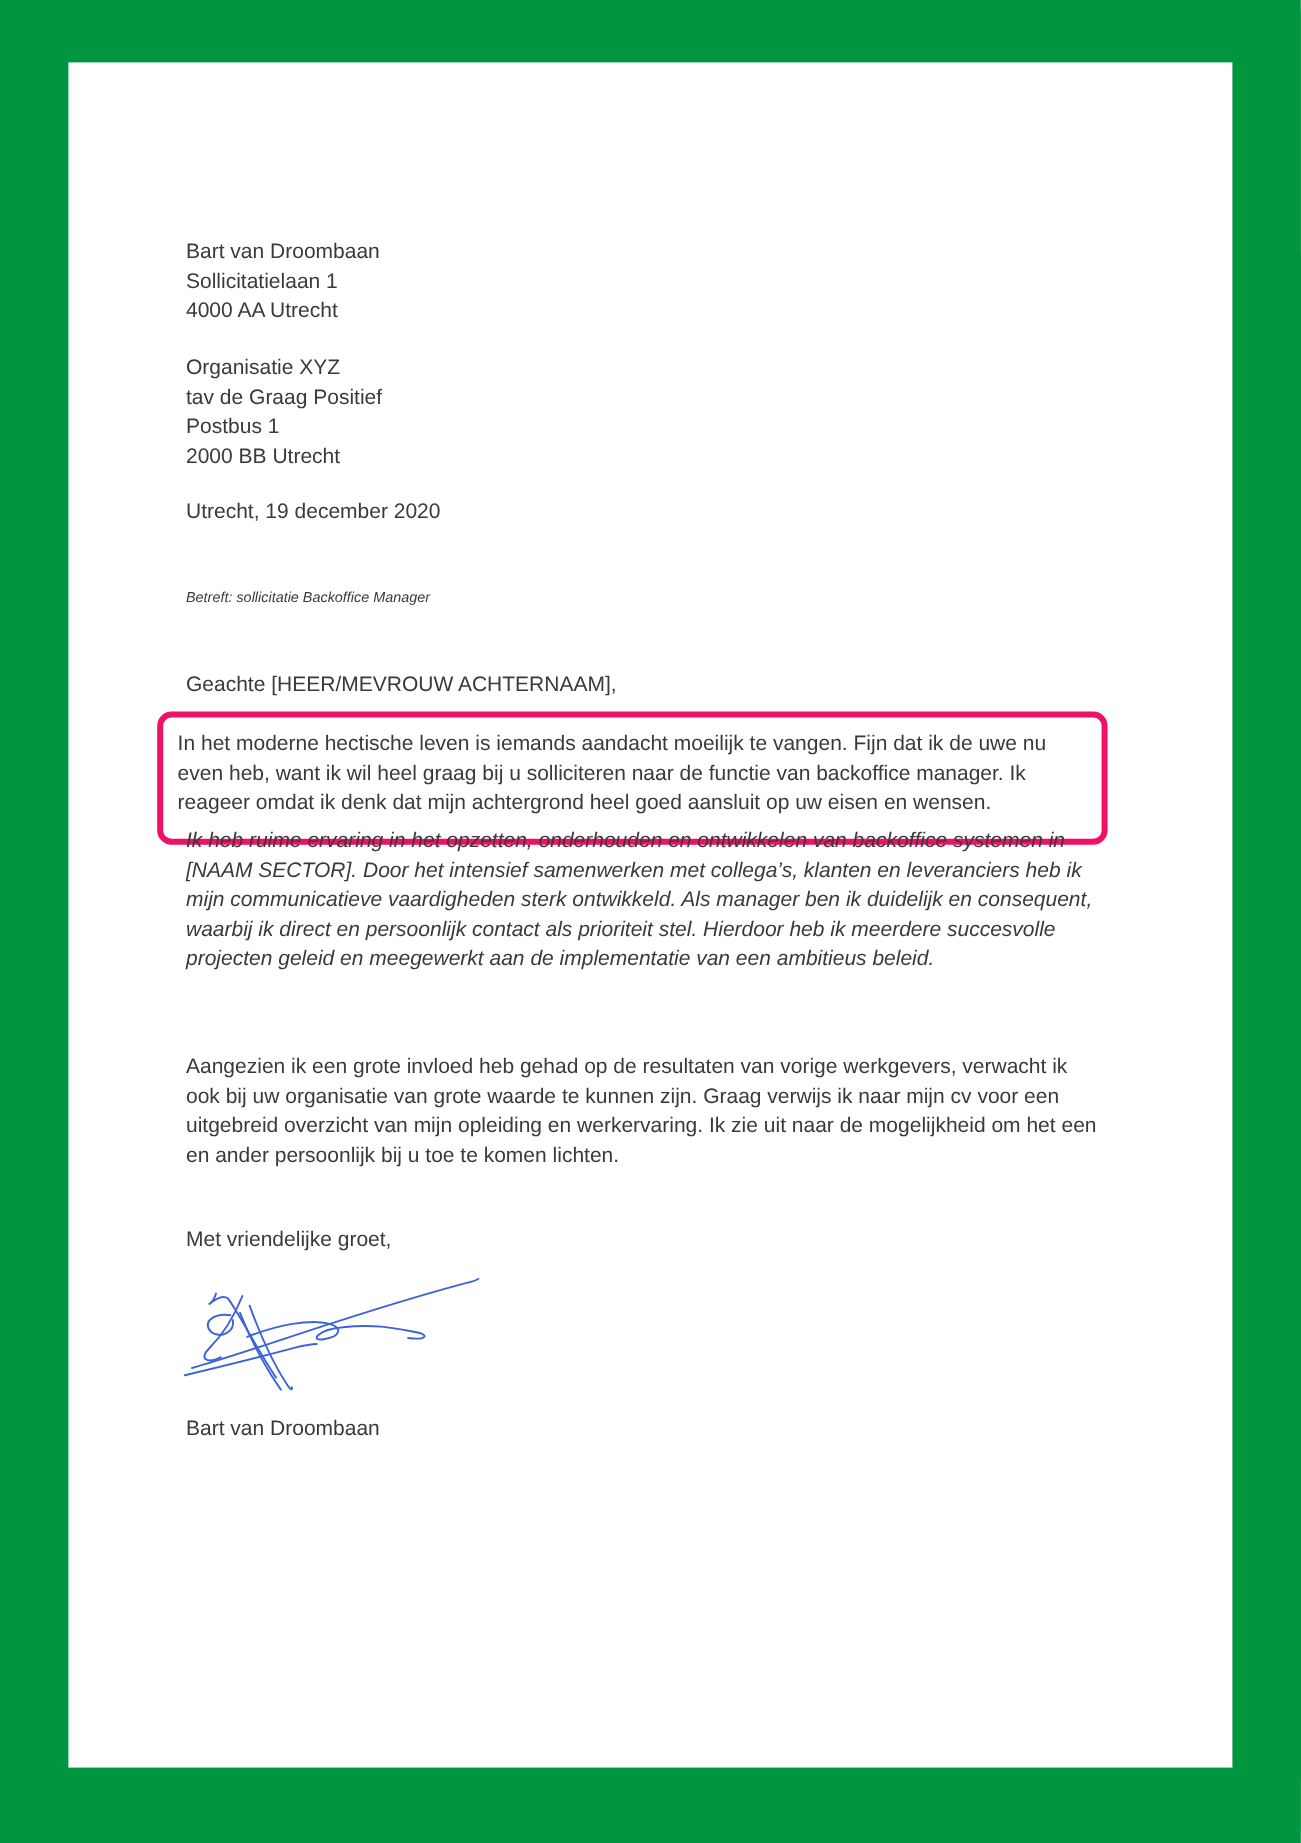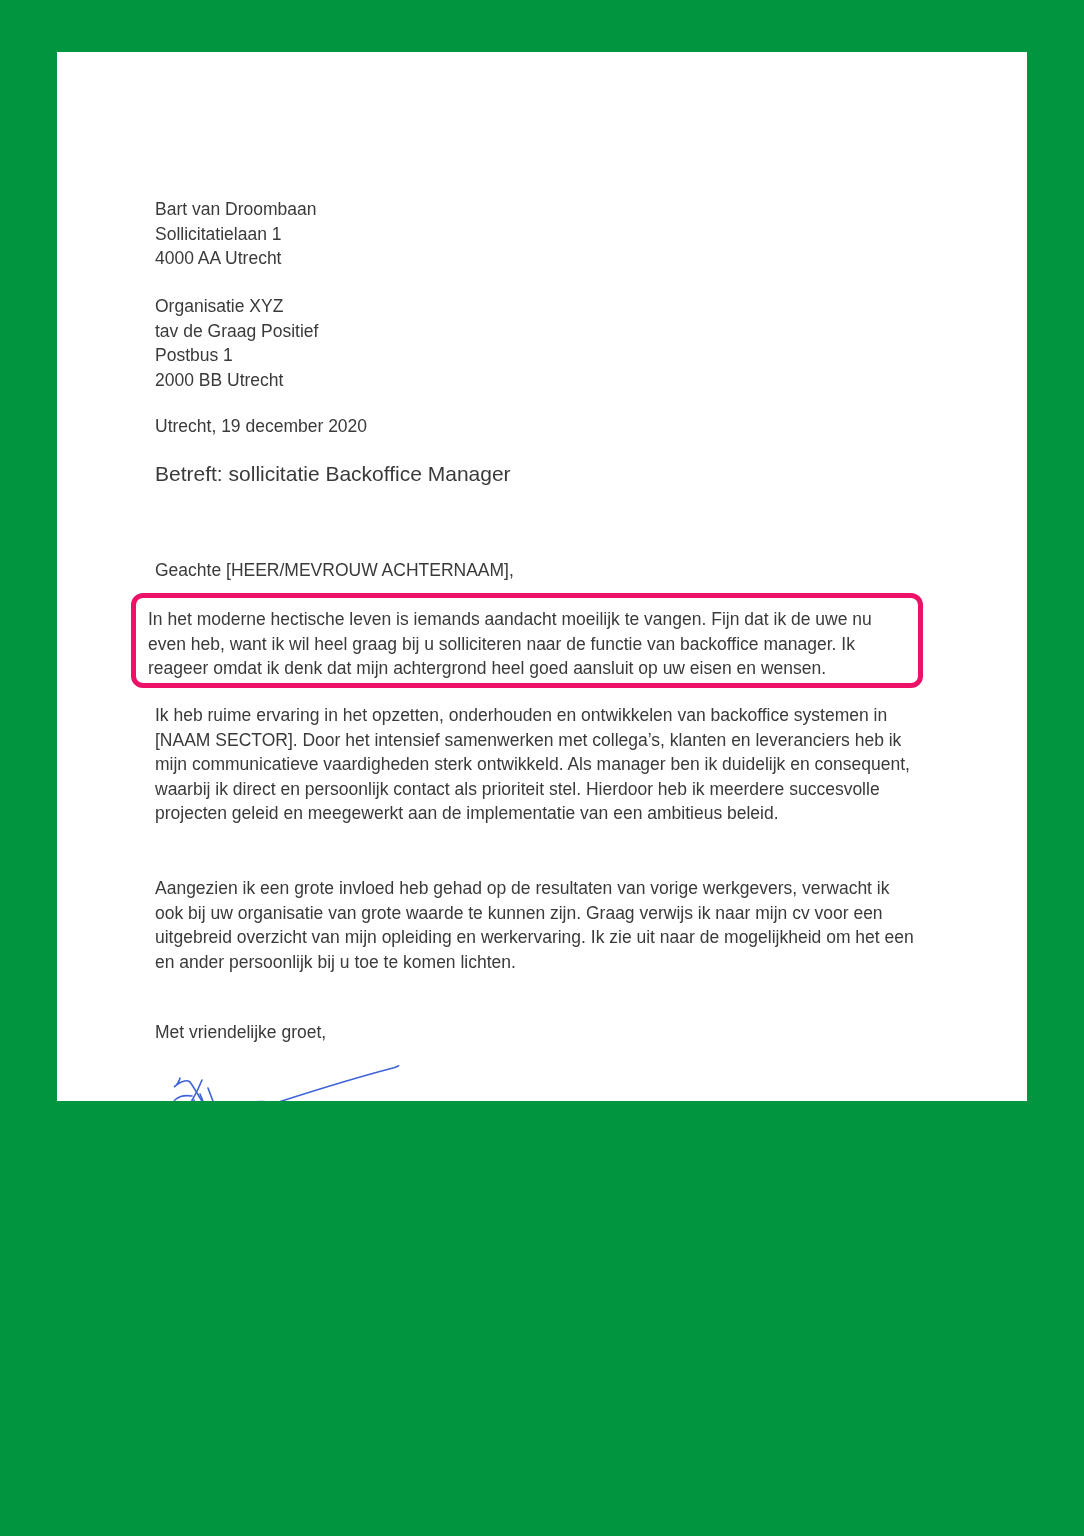--- a/index.html
+++ b/index.html
@@ -5,49 +5,49 @@
   :root{
     --border-green:#009640;
     --paper-white:#ffffff;
     --text:#3a3a3a;
     --highlight-pink:#ed1168;
     --signature-blue:#3e63d8;
   }
   html,body{margin:0;padding:0;}
   body{background:var(--border-green);}
   .canvas{
-    position:relative;width:1084px;height:1101px;overflow:hidden;
+    position:relative;width:1084px;height:1536px;overflow:hidden;
     background:var(--border-green);
     font-family:"Liberation Sans",sans-serif;
     border-radius:12px;
   }
   .paper{
     position:absolute;left:57px;top:52px;width:970px;height:1421px;
     background:var(--paper-white);
   }
   .txt{
     position:absolute;left:98px;color:var(--text);
     font-size:17.5px;line-height:24.5px;
   }
   .addr div{white-space:nowrap;}
   .sender{top:145px;}
   .recipient{top:242px;}
   .date{top:362px;white-space:nowrap;}
-  .subject{top:412px;font-size:21px;line-height:20px;white-space:nowrap;}
+  .subject{top:436px;font-size:12px;line-height:20px;white-space:nowrap;font-style:italic;}
   .salutation{top:506px;white-space:nowrap;}
   .highlight-box{
     position:absolute;left:74px;top:541px;width:756px;
     border:5px solid var(--highlight-pink);
     border-radius:12px;
-    padding:9px 14px 2px 12px;
+    padding:9px 14px 18px 12px;
     background:#ffffff;
   }
   .highlight-box p{margin:0;color:var(--text);font-size:17.5px;line-height:24.5px;}
   .para{width:766px;margin:0;}
-  .p2{top:651px;}
+  .p2{top:636px;font-style:italic;}
   .p3{top:824px;}
   .closing{top:968px;white-space:nowrap;}
   .signature{
     position:absolute;left:93px;top:1000px;width:266px;height:112px;
     color:var(--signature-blue);
   }
   .signature path{fill:none;stroke:currentColor;stroke-width:1.6;stroke-linecap:round;}
   .sig-name{top:1126px;white-space:nowrap;}
 </style>
 </head>

